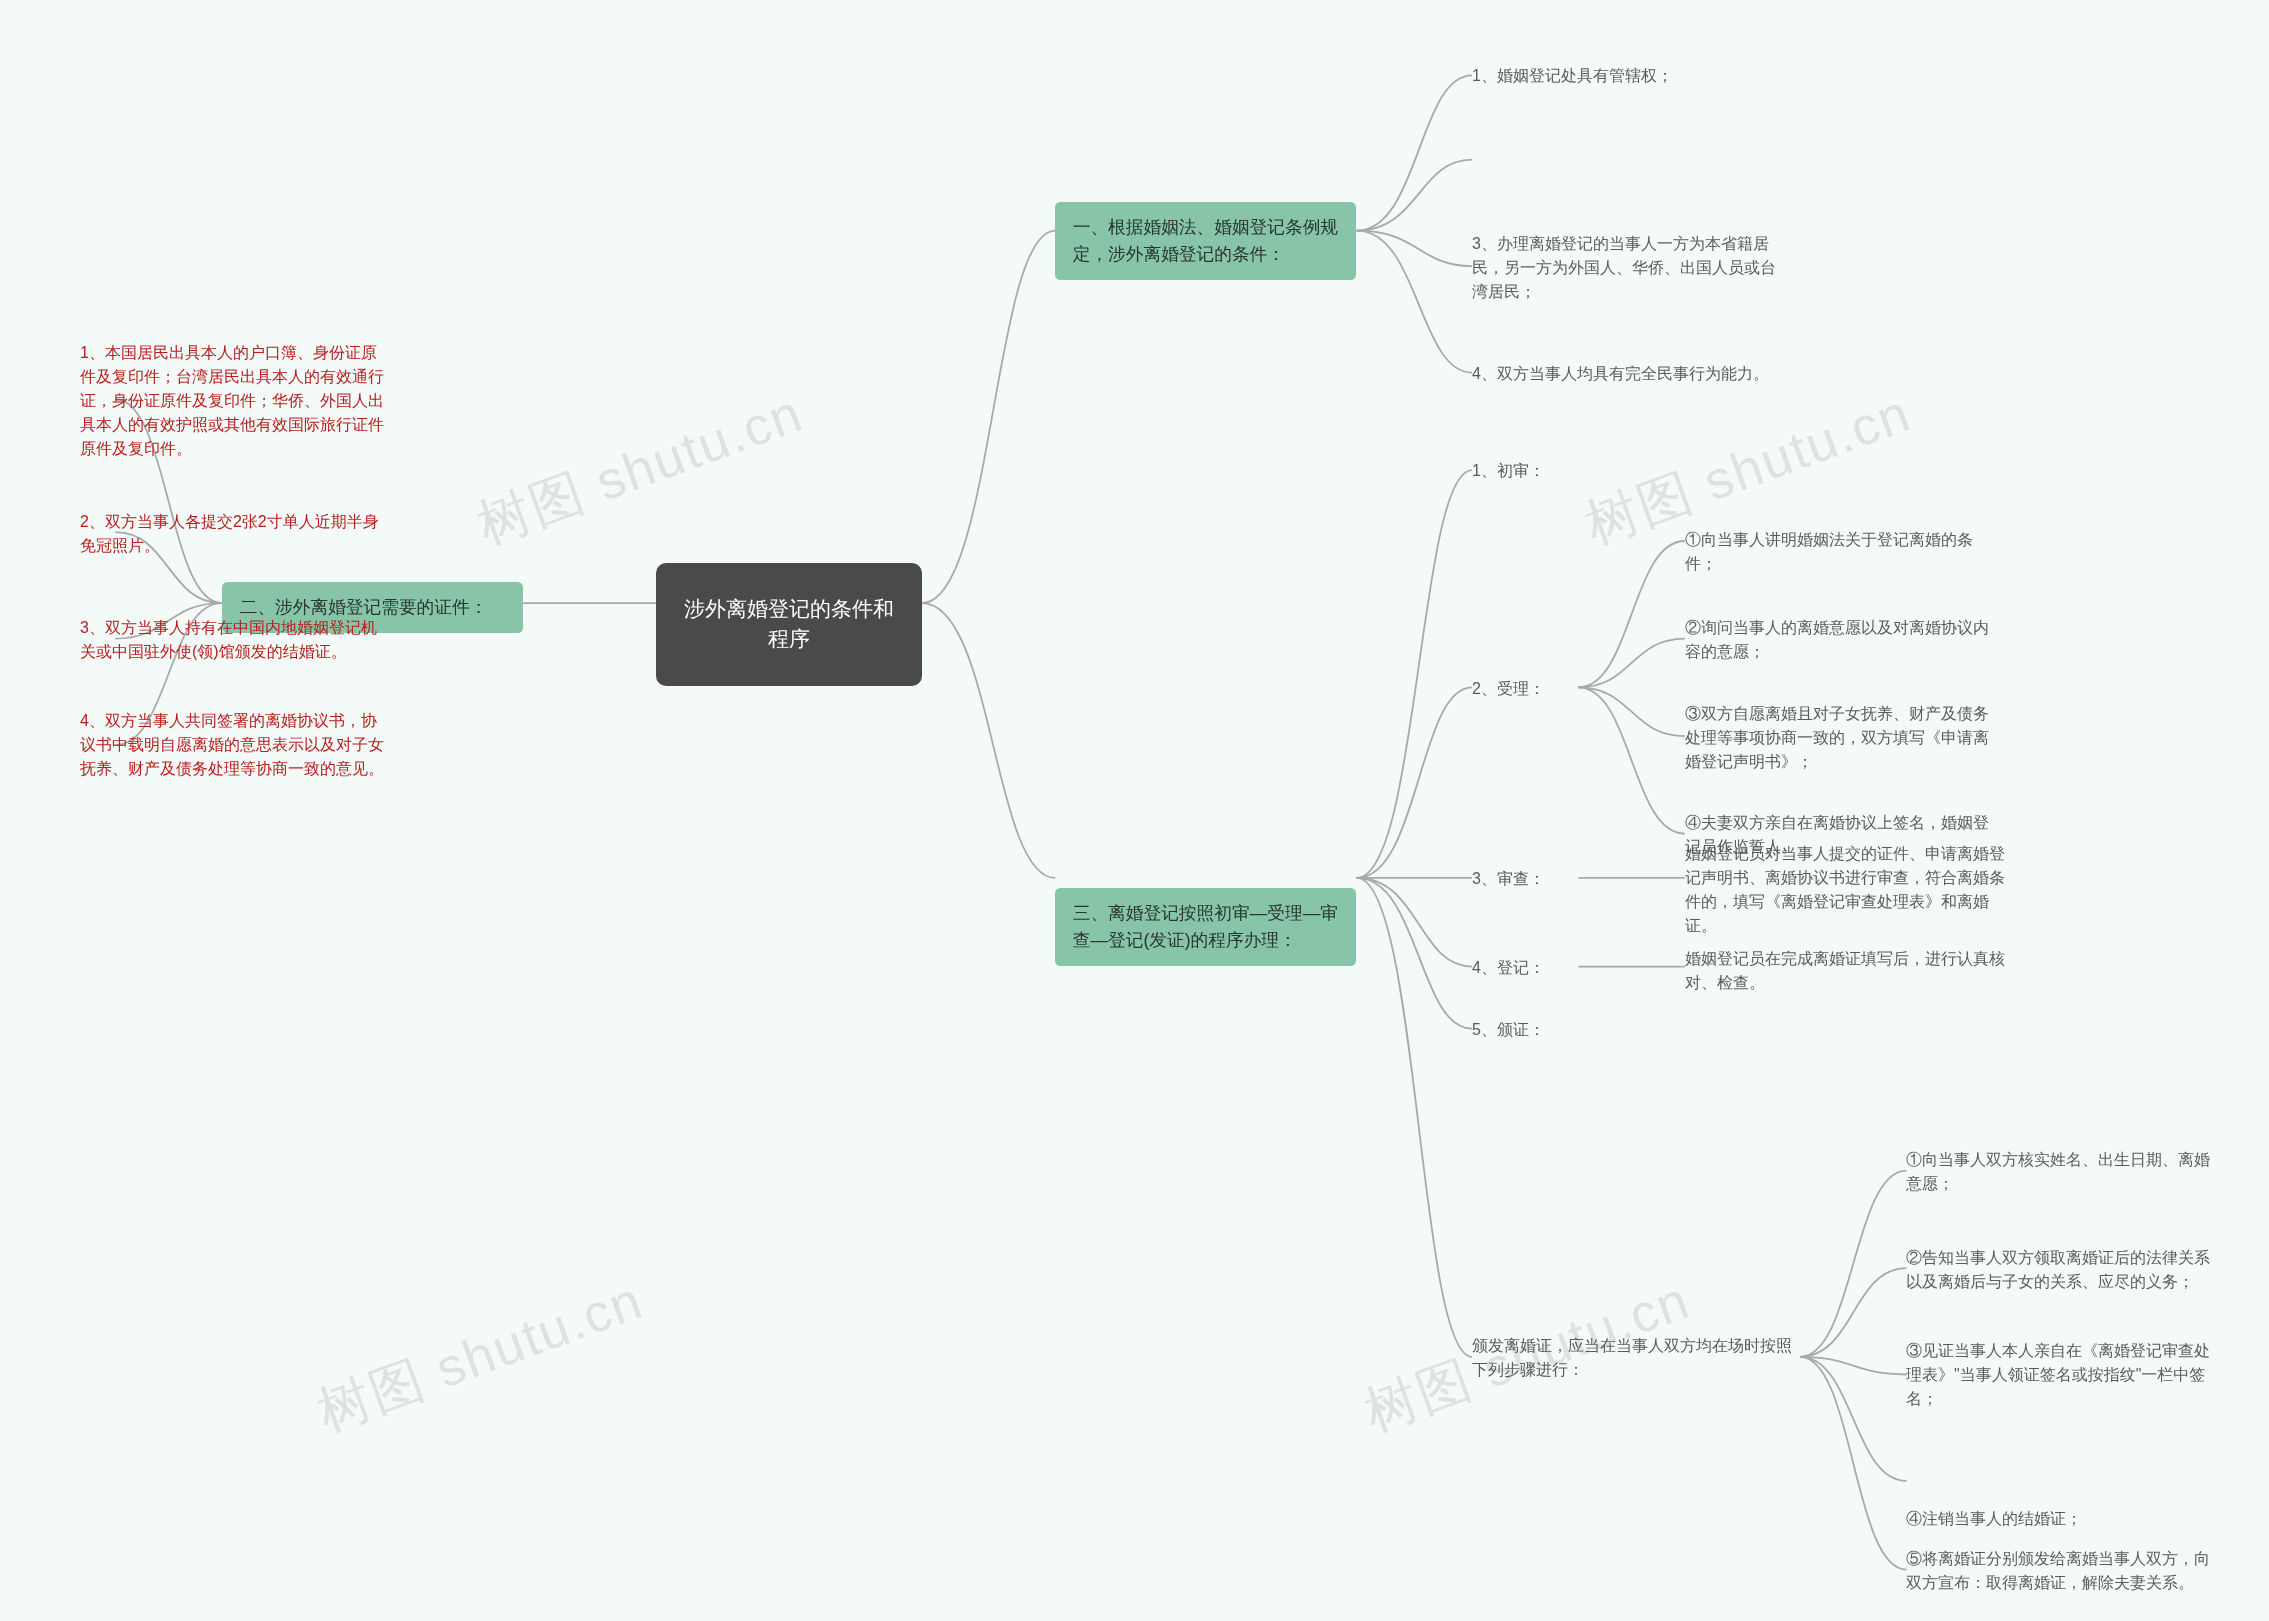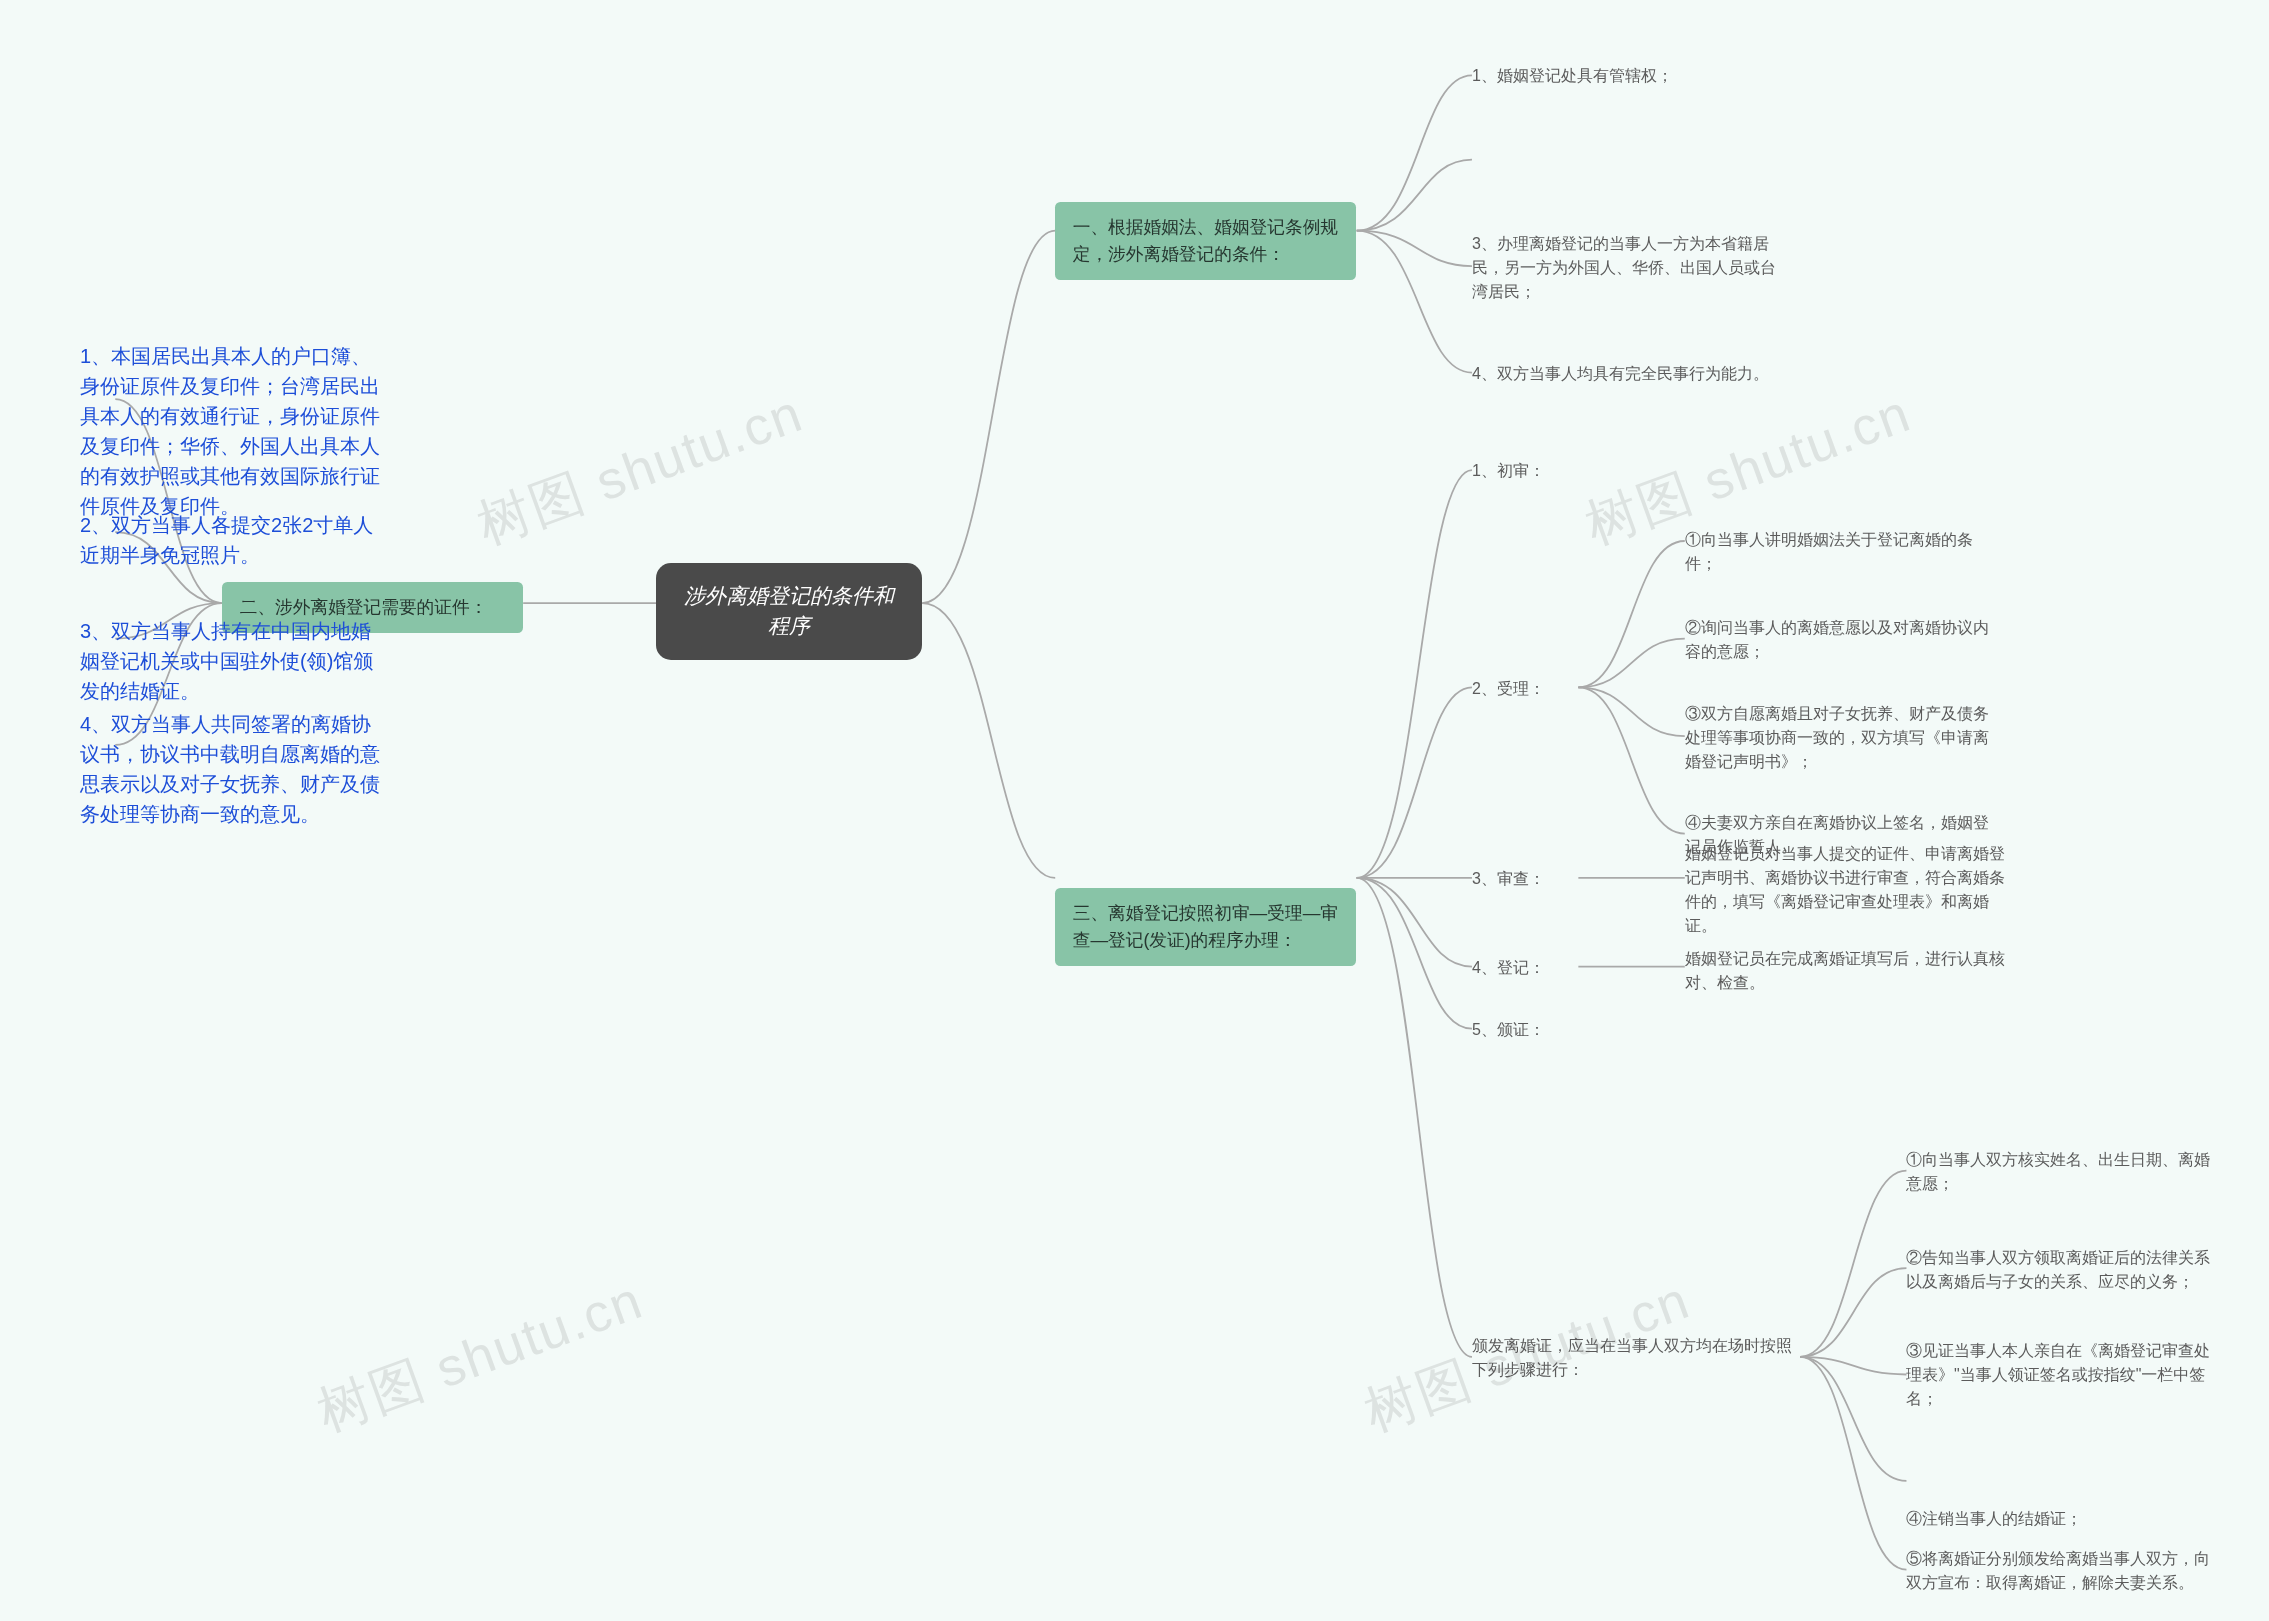--- a/index.html
+++ b/index.html
@@ -18,27 +18,26 @@
   }
   .node {
     position: absolute;
     box-sizing: border-box;
     font-size: 16px;
     line-height: 1.5;
   }
   .root-node {
     background: #4a4a4a;
     color: #fff;
-    border-radius: 15px;
-    padding: 18px 23px;
+    border-radius: 10px;
+    padding: 31px 23px;
     text-align: center;
     width: 266px;
     font-size: 21px;
     line-height: 1.45;
-    font-style: italic;
   }
   .main-node {
     background: #88c4a7;
     color: #263730;
     border-radius: 5.3px;
     padding: 12.4px 17.7px;
     width: 301px;
     font-size: 17.7px;
   }
   .leaf-node {
@@ -46,22 +45,22 @@
     font-size: 16px;
     color: #5b5b5b;
   }
   .step-node {
     width: 106px;
     font-size: 16px;
     color: #5b5b5b;
   }
   .long-node {
     width: 328px;
-    font-size: 20px;
-    color: #1d4ed8;
+    font-size: 16px;
+    color: #b91c1c;
   }
   .watermark {
     position: absolute;
     color: rgba(120,120,120,0.18);
     font-size: 53px;
     transform: rotate(-20deg);
     white-space: nowrap;
     pointer-events: none;
     font-family: "Microsoft YaHei", sans-serif;
     letter-spacing: 1.8px;

